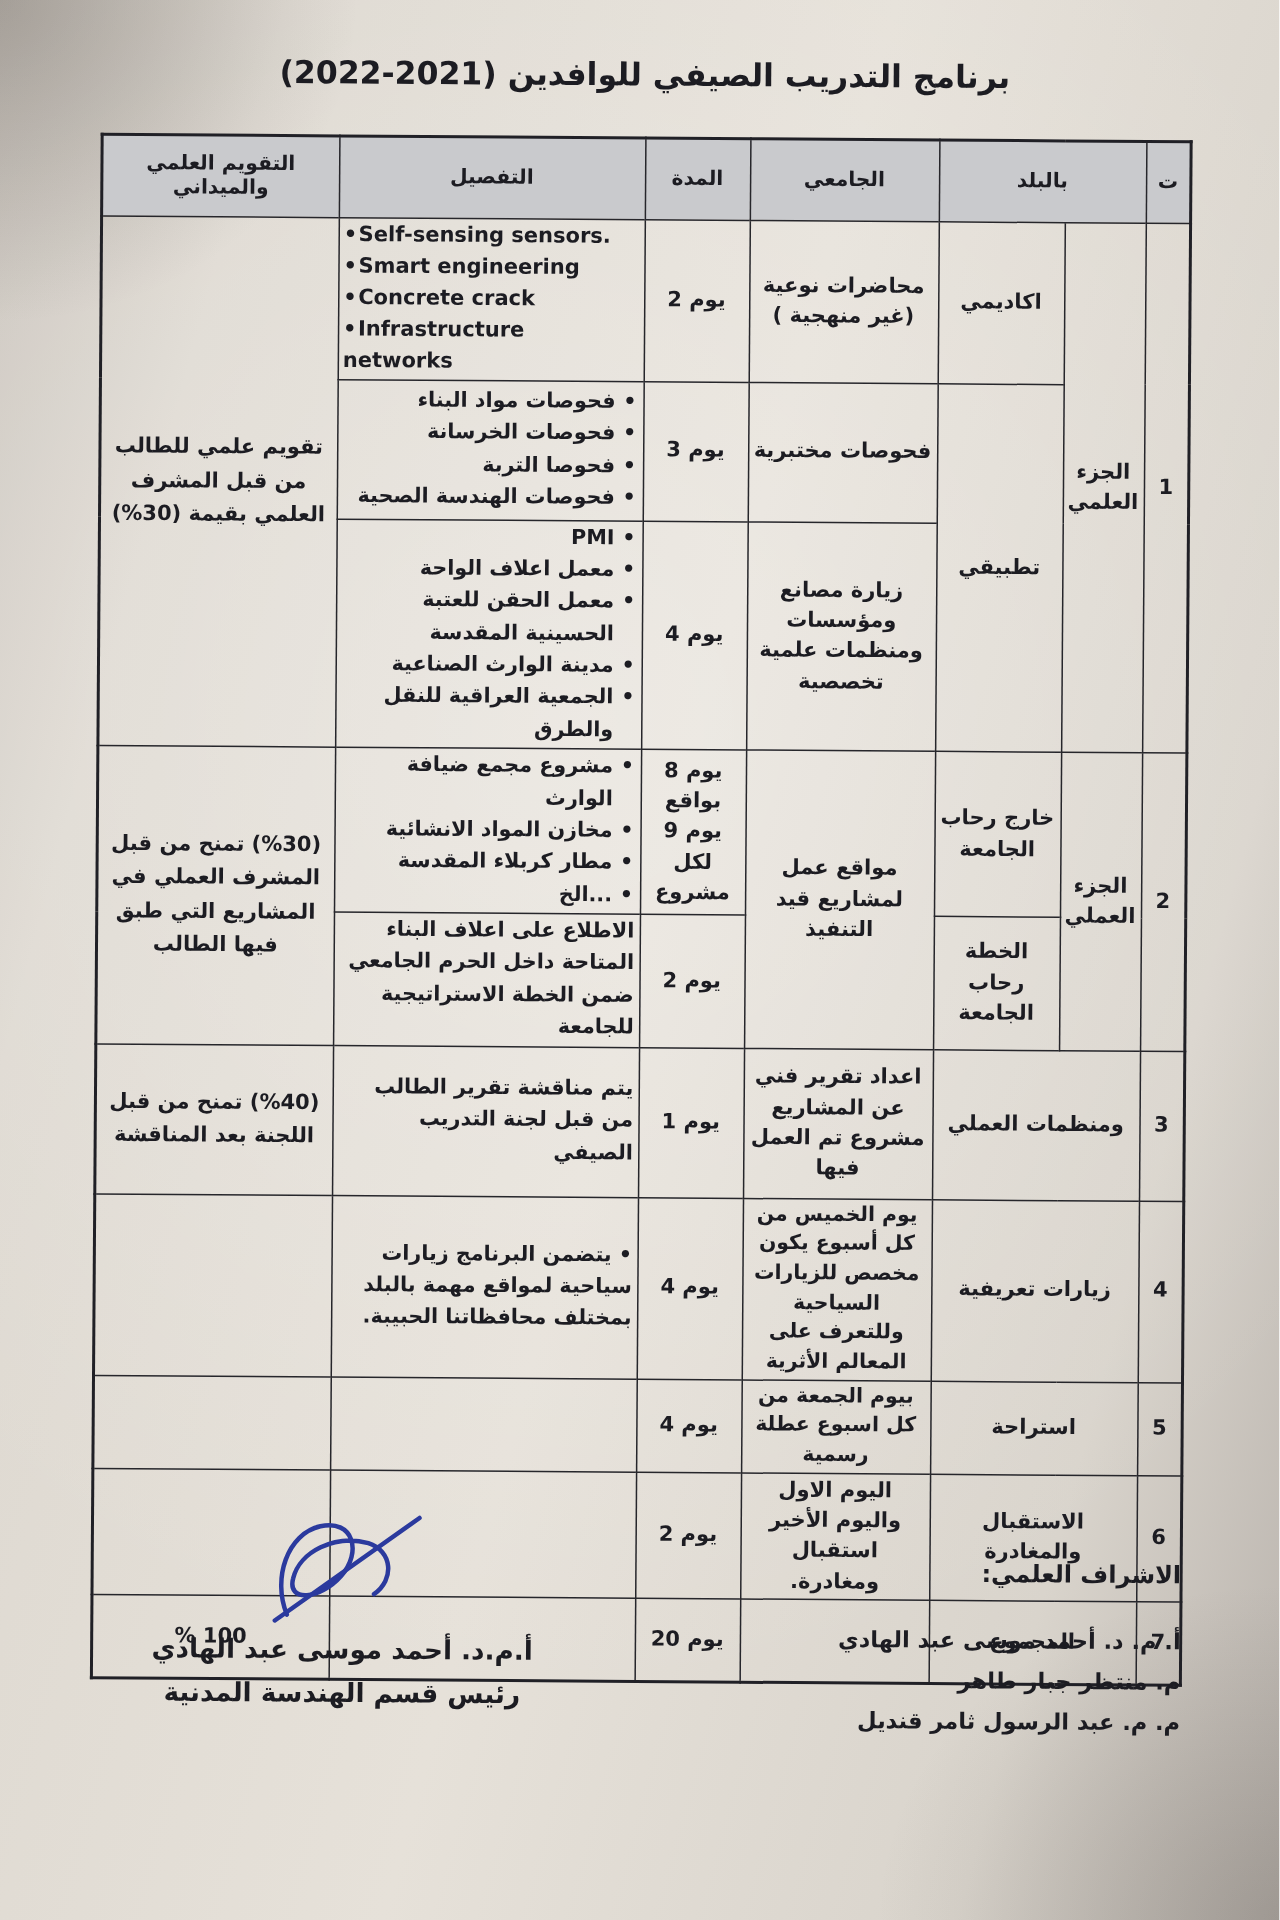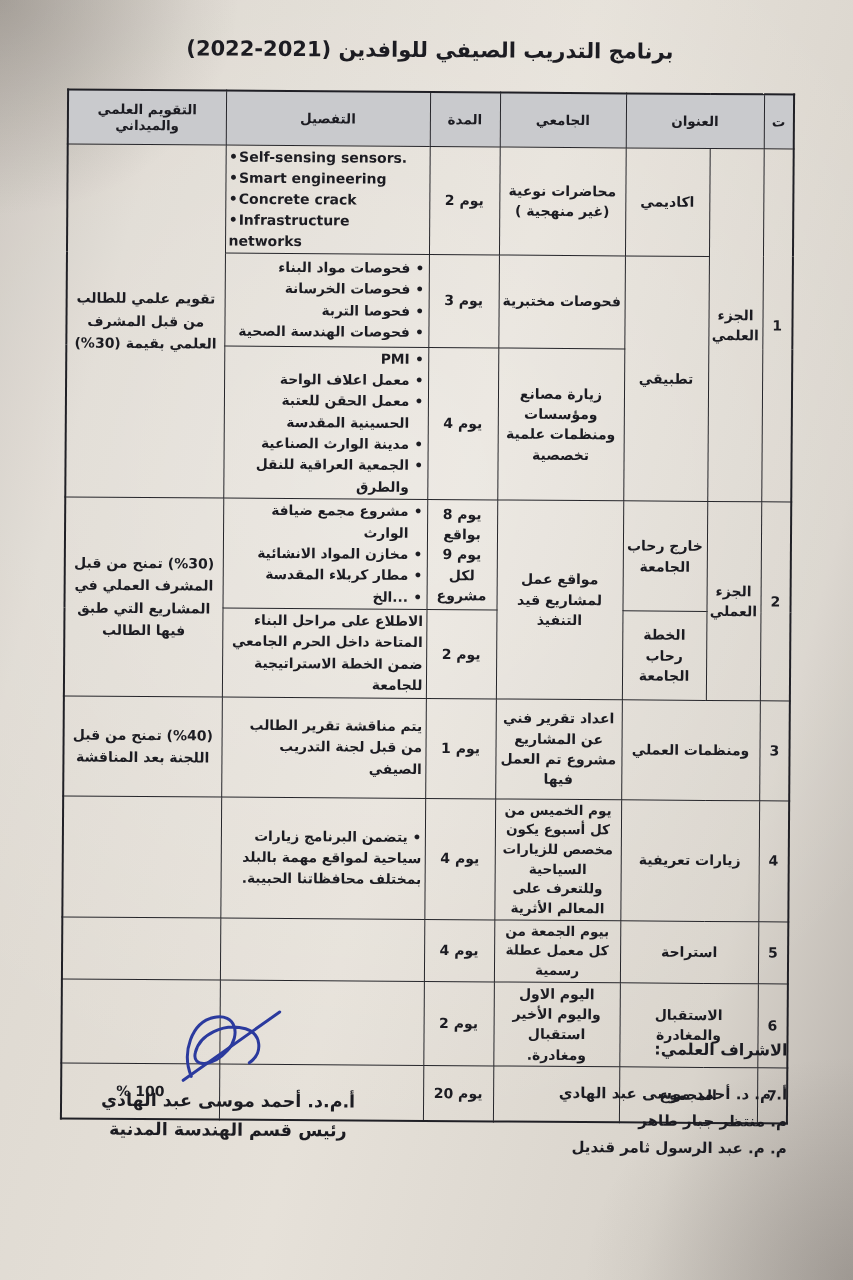--- a/index.html
+++ b/index.html
@@ -51,21 +51,21 @@
           <col style="width:54px">
           <col style="width:84px">
         <col style="width:126px">
           <col style="width:70px">
           <col style="width:204px">
           <col style="width:158px">
       </colgroup>
       <tbody>
           <tr style="height:54px">
         <th>ت</th>
-        <th colspan="2">العنوان</th>
+        <th colspan="2">بالبلد</th>
         <th>الجامعي</th>
         <th>المدة</th>
         <th>التفصيل</th>
         <th>التقويم العلمي والميداني</th>
       </tr>
 
       <tr style="height:102px">
         <td class="c" rowspan="3">1</td>
         <td class="c" rowspan="3">الجزء العلمي</td>
         <td class="c">اكاديمي</td>
@@ -116,21 +116,21 @@
               <div>مشروع مجمع ضيافة الوارث</div>
               <div>مخازن المواد الانشائية</div>
               <div>مطار كربلاء المقدسة</div>
               <div>...الخ</div>
             </td>
         <td class="ev" rowspan="2">⁦(%30)⁩ تمنح من قبل المشرف العملي في المشاريع التي طبق فيها الطالب</td>
       </tr>
       <tr style="height:52px">
         <td class="c">الخطة رحاب الجامعة</td>
         <td class="dur">2 يوم</td>
-        <td class="par">الاطلاع على مراحل البناء المتاحة داخل الحرم الجامعي ضمن الخطة الاستراتيجية للجامعة</td>
+        <td class="par">الاطلاع على اعلاف البناء المتاحة داخل الحرم الجامعي ضمن الخطة الاستراتيجية للجامعة</td>
       </tr>
 
       <tr style="height:100px">
         <td class="c">3</td>
         <td class="c" colspan="2">ومنظمات العملي</td>
         <td class="c">اعداد تقرير فني عن المشاريع مشروع تم العمل فيها</td>
         <td class="dur">1 يوم</td>
         <td class="par">يتم مناقشة تقرير الطالب من قبل لجنة التدريب الصيفي</td>
         <td class="ev">⁦(%40)⁩ تمنح من قبل اللجنة بعد المناقشة</td>
       </tr>
@@ -140,21 +140,21 @@
         <td class="c" colspan="2">زيارات تعريفية</td>
         <td class="c" style="font-size:13.6px">يوم الخميس من كل أسبوع يكون مخصص للزيارات السياحية وللتعرف على المعالم الأثرية</td>
         <td class="dur">4 يوم</td>
         <td class="par">• يتضمن البرنامج زيارات سياحية لمواقع مهمة بالبلد بمختلف محافظاتنا الحبيبة.</td>
         <td class="ev"></td>
       </tr>
 
       <tr style="height:50px">
         <td class="c">5</td>
         <td class="c" colspan="2">استراحة</td>
-        <td class="c" style="font-size:13.6px">بيوم الجمعة من كل معمل عطلة رسمية</td>
+        <td class="c" style="font-size:13.6px">بيوم الجمعة من كل اسبوع عطلة رسمية</td>
         <td class="dur">4 يوم</td>
         <td class="par"></td>
         <td class="ev"></td>
       </tr>
 
       <tr style="height:57px">
         <td class="c">6</td>
         <td class="c" colspan="2">الاستقبال والمغادرة</td>
         <td class="c" style="font-size:14px">اليوم الاول واليوم الأخير استقبال ومغادرة.</td>
         <td class="dur">2 يوم</td>

